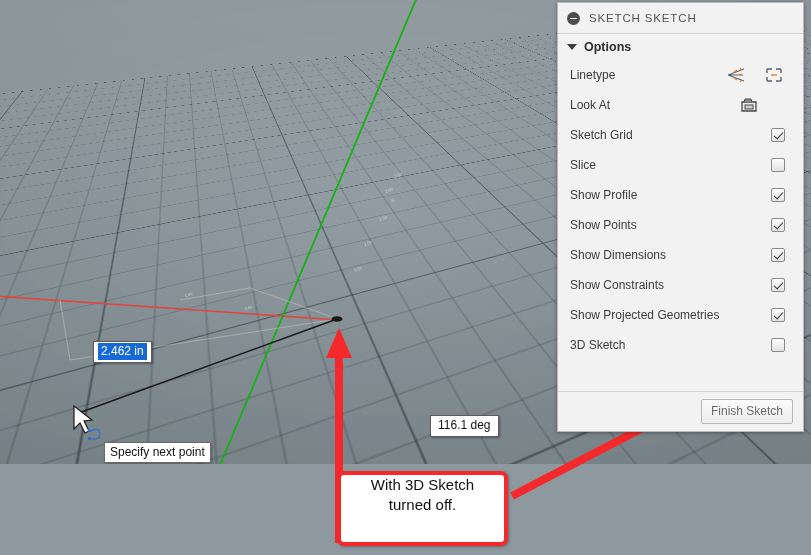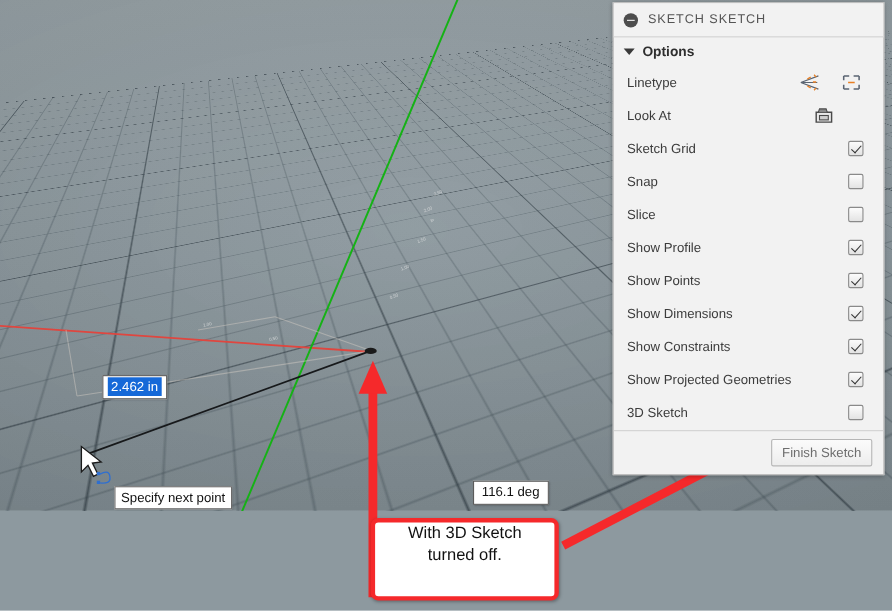--- a/index.html
+++ b/index.html
@@ -65,21 +65,21 @@
     padding: 3px 7px 4px 7px;
     white-space: nowrap;
     line-height: 13px;
   }
   #dim-length { left: 93px; top: 341px; padding: 3px 4px 4px 4px; }
   #dim-length .sel {
     background: #1669d8;
     color: #ffffff;
     padding: 1px 3px 2px 3px;
   }
-  #dim-angle { left: 430px; top: 437px; }
+  #dim-angle { left: 430px; top: 415px; }
 
   
   #tooltip {
     position: absolute;
     left: 104px; top: 442px;
     background: #ffffff;
     border: 1px solid #6a6a6a;
     font-size: 12px;
     color: #111;
     padding: 2px 5px 3px 5px;
@@ -340,26 +340,20 @@
       </span>
     </div>
 
     <div class="opt-row">
       <span class="opt-label">Sketch Grid</span>
       <span class="opt-ctrl">
           <span class="cbx on"></span>
         </span>
     </div>
     <div class="opt-row">
-      <span class="opt-label">Snap</span>
-      <span class="opt-ctrl">
-          <span class="cbx"></span>
-        </span>
-    </div>
-    <div class="opt-row">
       <span class="opt-label">Slice</span>
       <span class="opt-ctrl">
           <span class="cbx"></span>
         </span>
     </div>
     <div class="opt-row">
       <span class="opt-label">Show Profile</span>
       <span class="opt-ctrl">
           <span class="cbx on"></span>
         </span>

